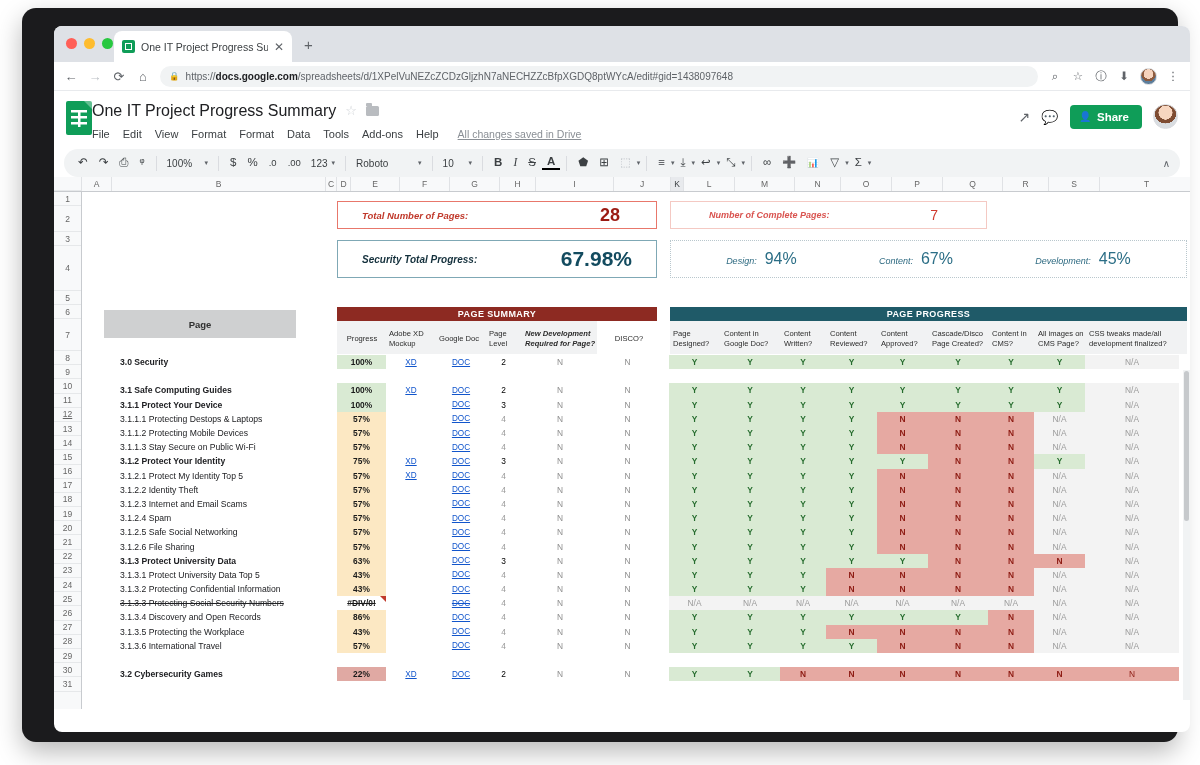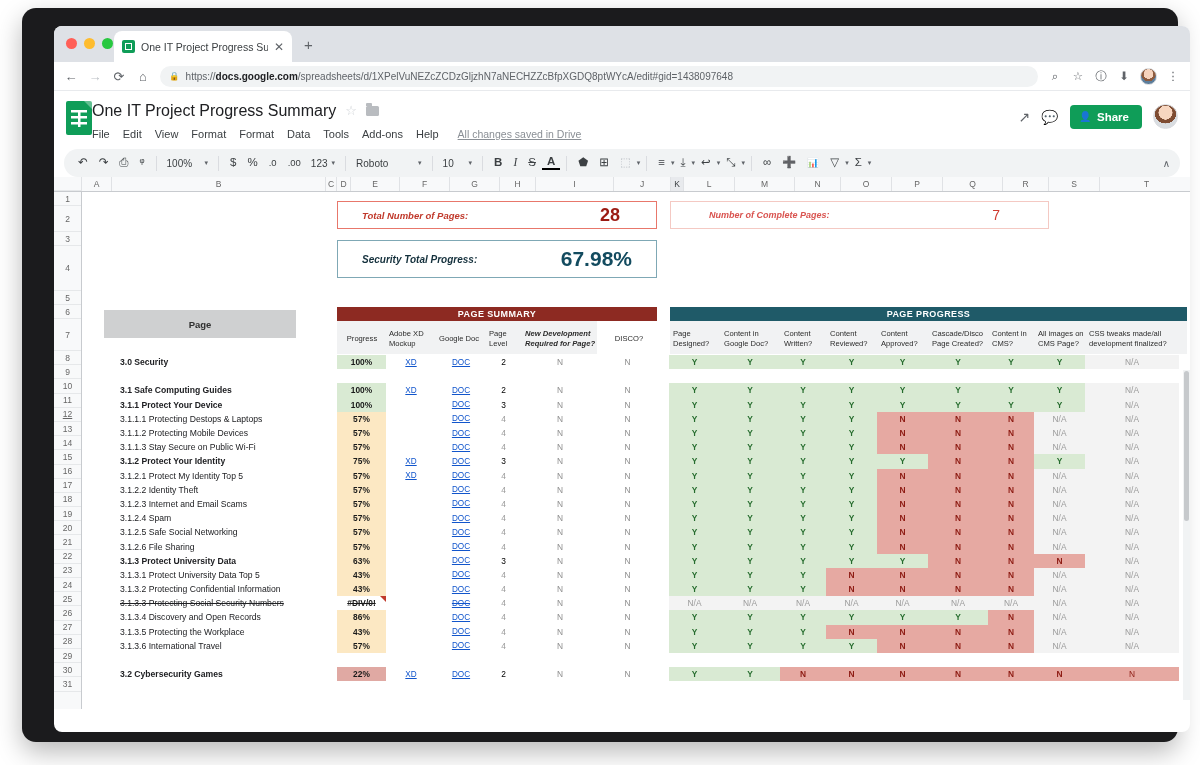--- a/index.html
+++ b/index.html
@@ -145,21 +145,21 @@
 
   
   .dash { position:relative; height:115px; }
   .card { position:absolute; display:flex; align-items:center; }
   .card-lbl { font-size:9.5px; font-style:italic; font-weight:700; }
   .card-val { font-weight:700; }
   #card-total { left:255px; top:9px; width:320px; height:28px; border:1.6px solid #e8776b;
      background:#fff; justify-content:space-between; padding:0 36px 0 24px; }
   #card-total .card-lbl { color:#c0392b; }
   #card-total .card-val { color:#9b1b13; font-size:18px; }
-  #card-complete { left:588px; top:9px; width:379px; height:28px; border:1px solid #f4c9c3;
+  #card-complete { left:588px; top:9px; width:317px; height:28px; border:1px solid #f4c9c3;
      background:#fff; justify-content:space-between; padding:0 48px 0 38px; }
   #card-complete .card-lbl { color:#d9534f; font-size:9px; }
   #card-complete .card-val { color:#cf3a2f; font-size:14px; font-weight:400; }
   #card-progress { left:255px; top:48px; width:320px; height:38px; border:1.6px solid #7fa8b5;
      background:#fff; justify-content:space-between; padding:0 24px; }
   #card-progress .card-lbl { color:#14303c; font-size:10px; }
   #card-progress .card-val { color:#134b5f; font-size:21px; }
   #card-breakdown { left:588px; top:48px; width:517px; height:38px;
      border:1px dotted #b9c7cd; background:#fff; justify-content:space-around; padding:0 14px; }
   .bd { display:flex; align-items:baseline; gap:8px; }
@@ -432,20 +432,34 @@
                <span class="card-val">28</span>
              </div>
              <div class="card" id="card-complete">
                <span class="card-lbl">Number of Complete Pages:</span>
                <span class="card-val">7</span>
              </div>
              <div class="card" id="card-progress">
                <span class="card-lbl">Security Total Progress:</span>
                <span class="card-val">67.98%</span>
              </div>
+             <div class="card" id="card-breakdown">
+               <span class="bd">
+                 <span class="bd-lbl">Design:</span>
+                 <span class="bd-val">94%</span>
+               </span>
+               <span class="bd">
+                 <span class="bd-lbl">Content:</span>
+                 <span class="bd-val">67%</span>
+               </span>
+               <span class="bd">
+                 <span class="bd-lbl">Development:</span>
+                 <span class="bd-val">45%</span>
+               </span>
+             </div>
              <div class="page-hdr">Page</div>
              <div class="banner" id="banner-summary">PAGE SUMMARY</div>
              <div class="banner" id="banner-progress">PAGE PROGRESS</div>
            </div>
 
            <div class="subhdr-row" id="subhdr-summary">
                   <div class="subhdr" style="flex: 0 0 49px; justify-content: center;">Progress</div>
                   <div class="subhdr" style="flex: 0 0 50px;">Adobe XD Mockup</div>
                   <div class="subhdr" style="flex: 0 0 50px;">Google Doc</div>
                   <div class="subhdr" style="flex: 0 0 36px; justify-content: center;">Page Level</div>

